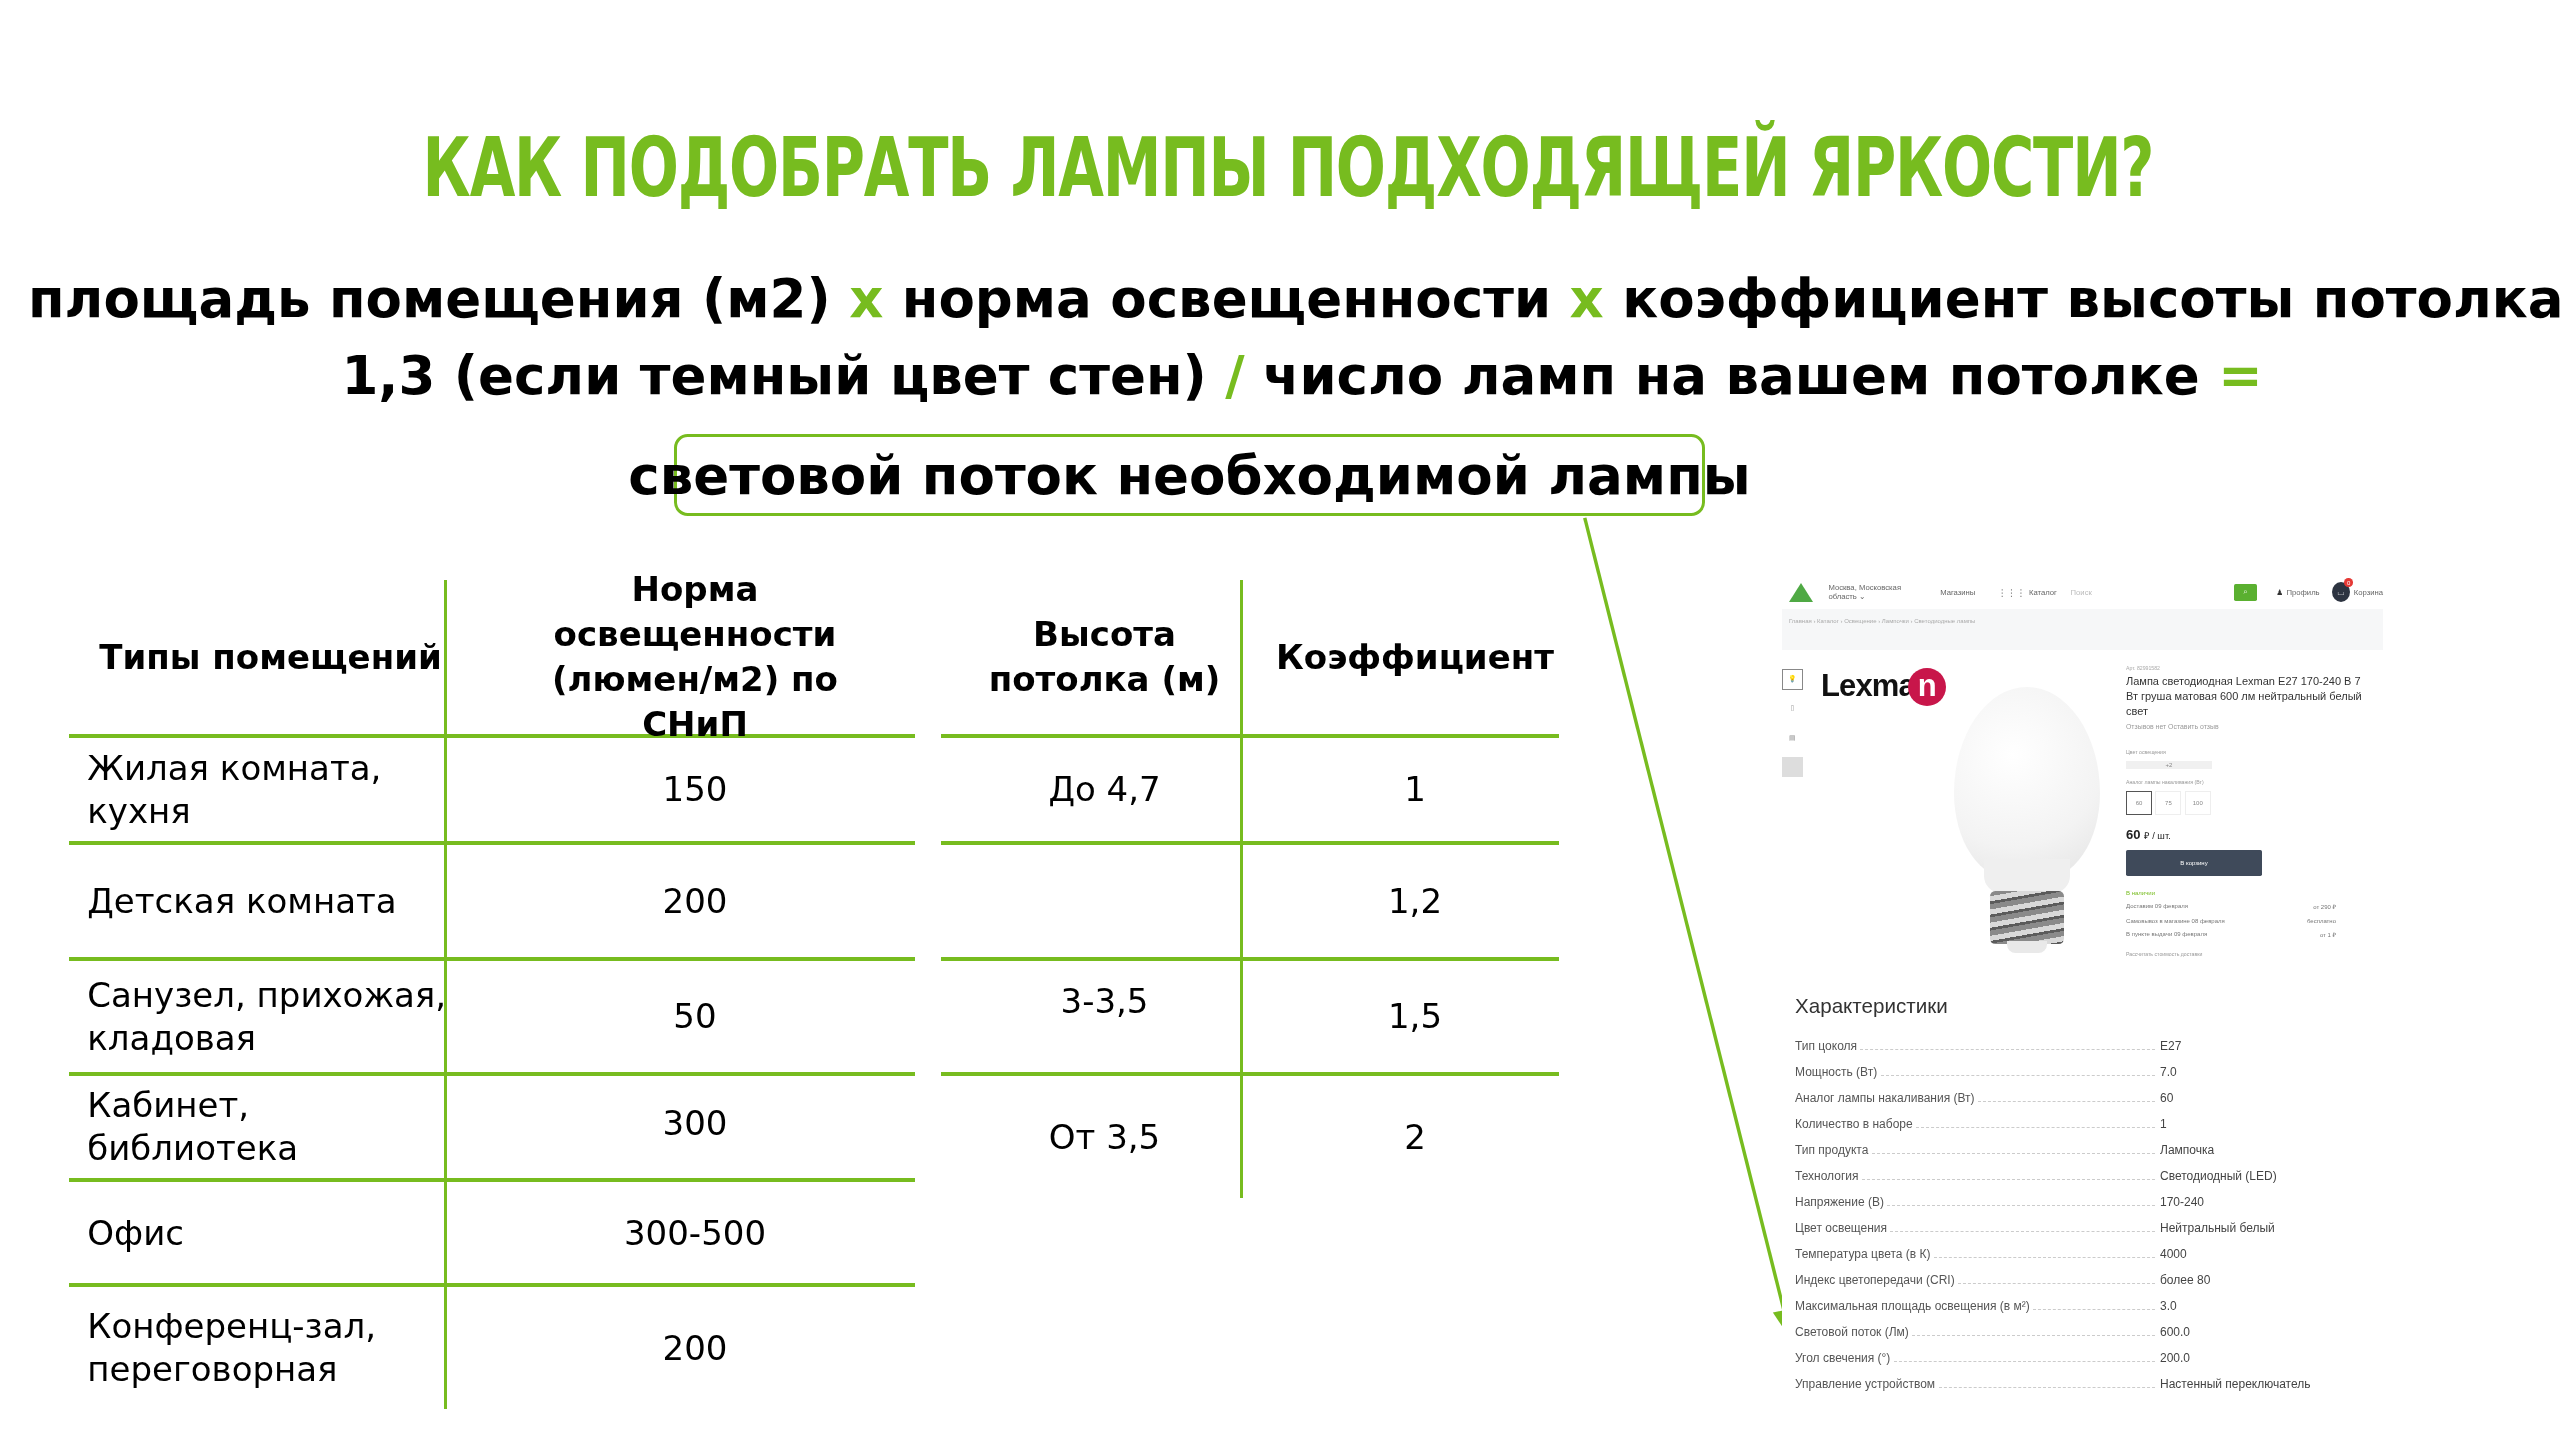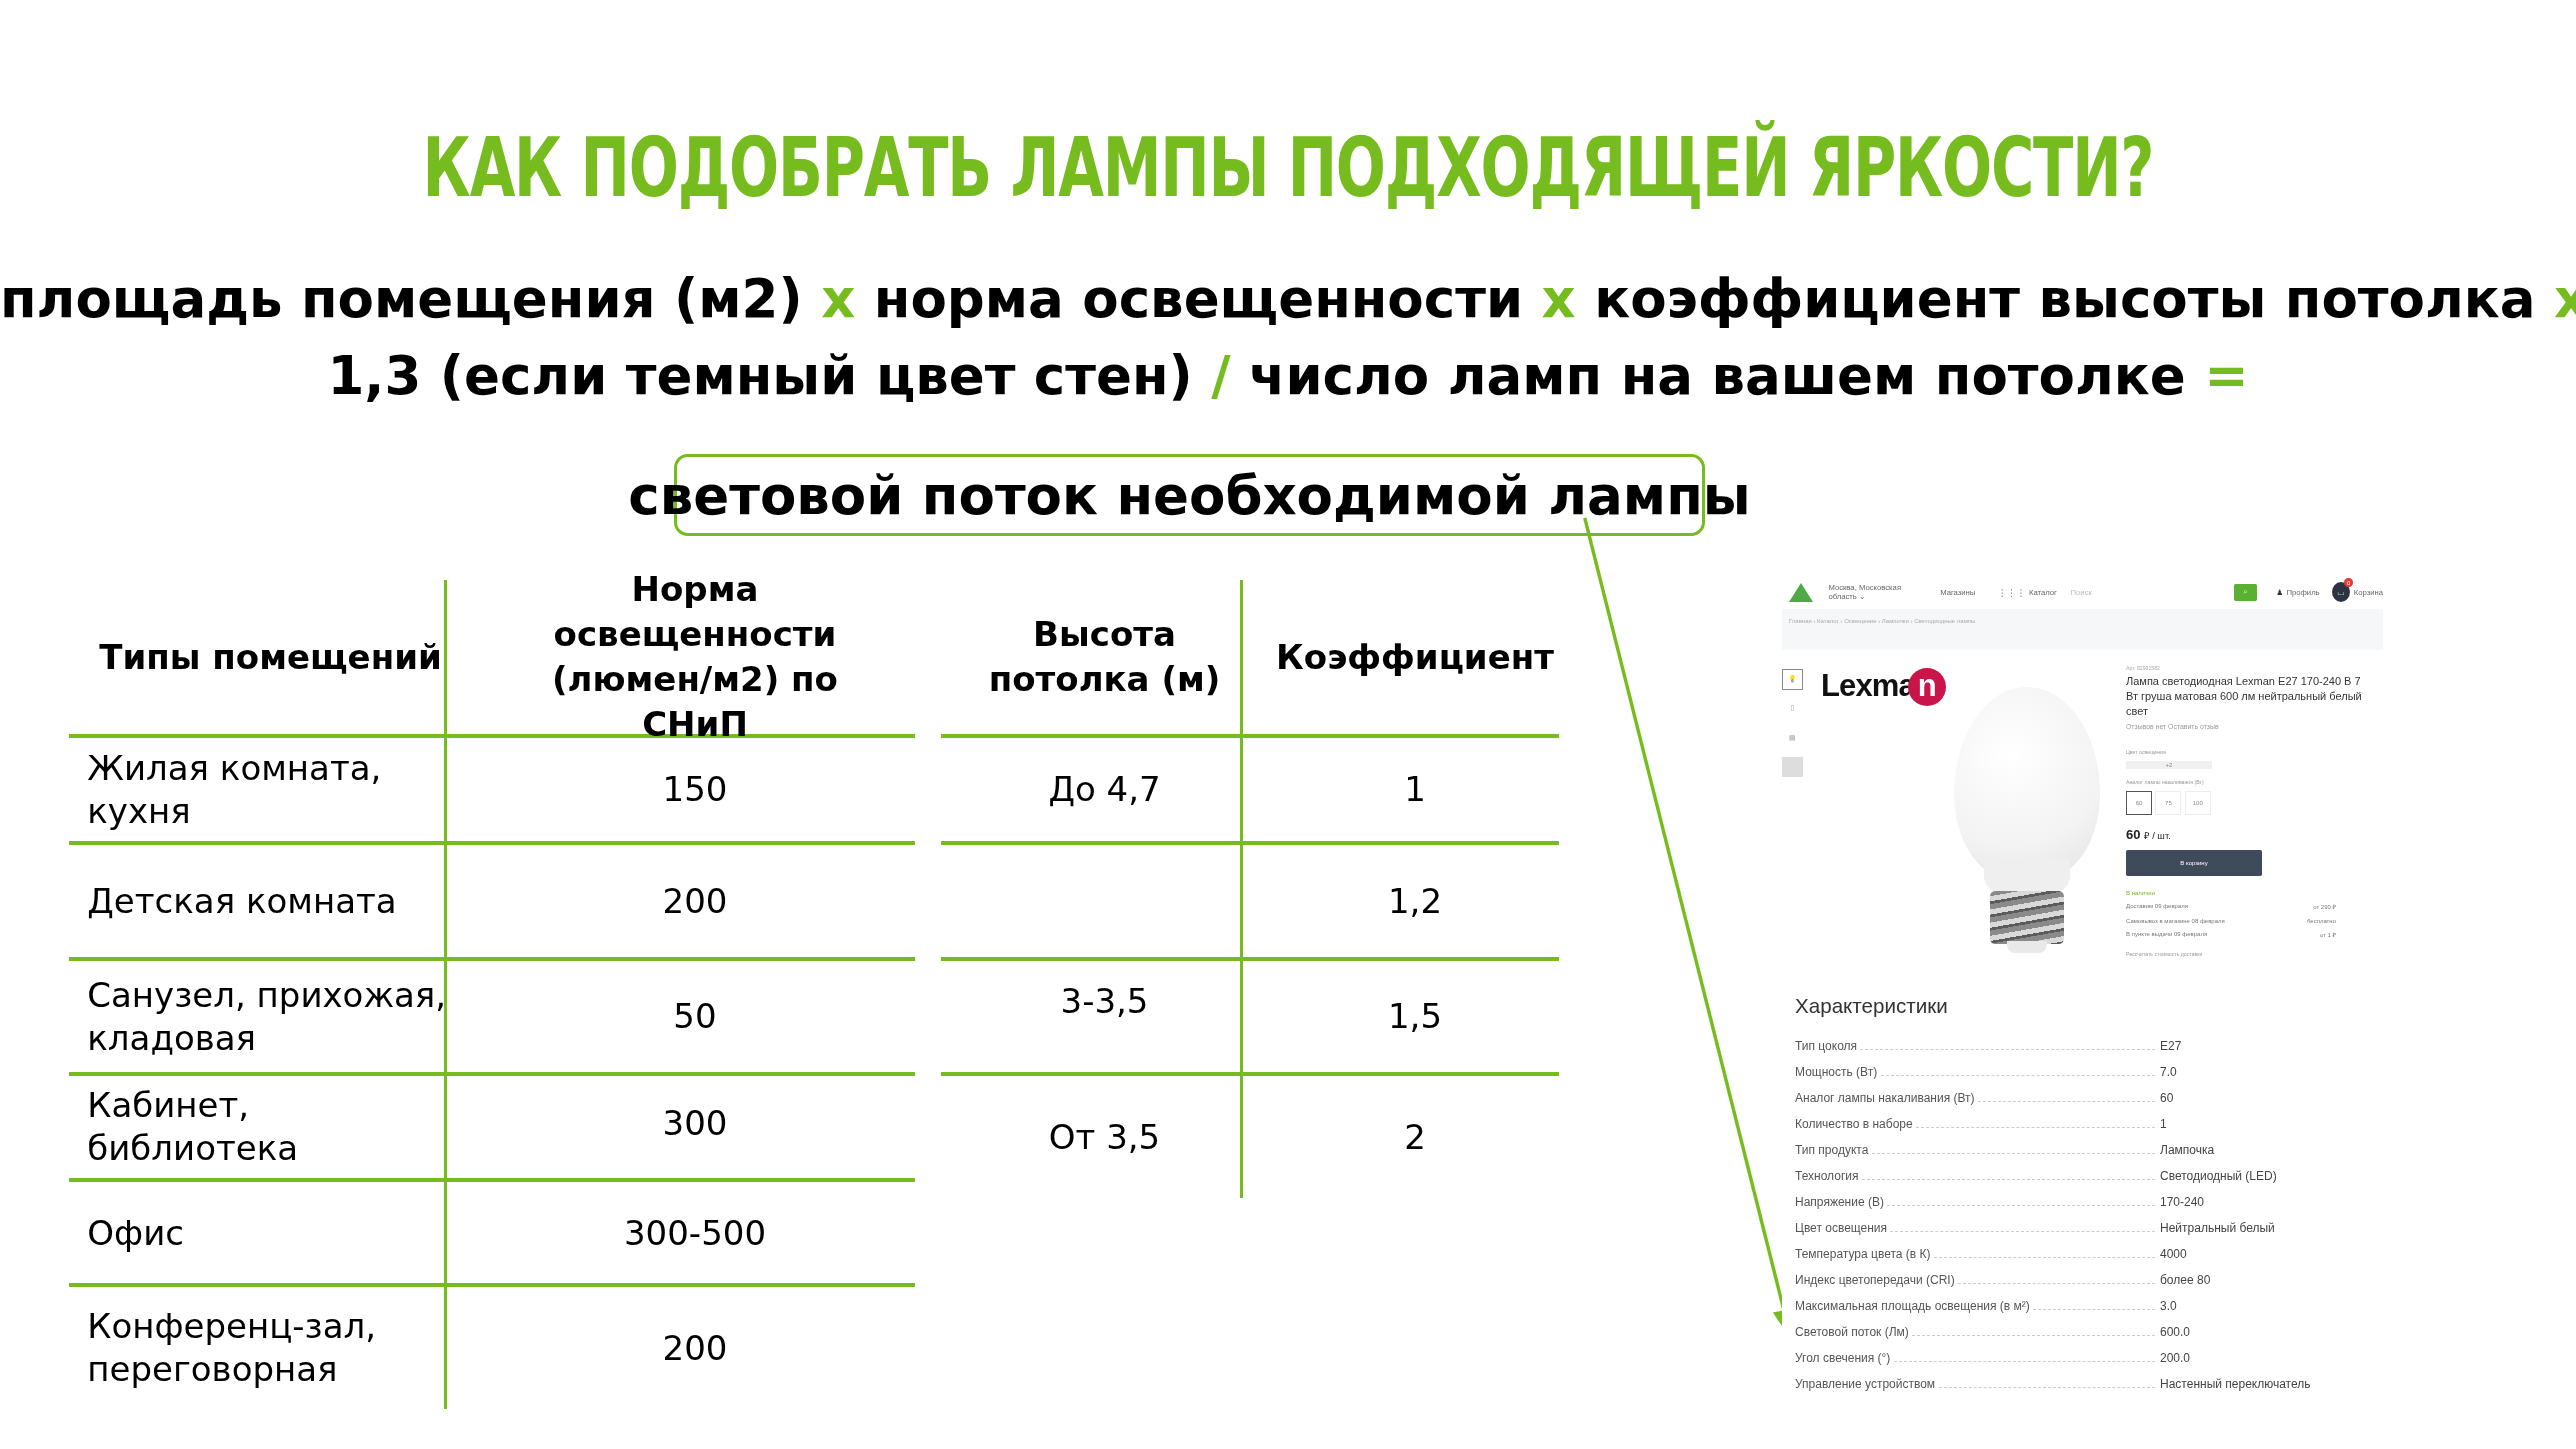--- a/index.html
+++ b/index.html
@@ -10,29 +10,30 @@
     position: absolute; left: 0; top: 120px; width: 2576px; text-align: center;
     font-family: "DejaVu Sans", sans-serif; font-weight: bold; font-size: 82px;
     color: #77bc1f; letter-spacing: -1.7px;
     transform: scaleX(0.72); transform-origin: 50% 0;
     white-space: nowrap;
   }
   .formula-line {
     position: absolute; left: 0; width: 2576px; text-align: center;
     font-family: "DejaVu Sans", sans-serif; font-weight: bold; font-size: 53px;
     white-space: nowrap;
+    padding-left: 28px;
   }
   .formula-line .op { color: #77bc1f; }
   .line1 { top: 268px; }
   .line2 { top: 345px; }
   .result-box {
     position: absolute; left: 674px; top: 434px; width: 1031px; height: 82px;
     border: 3.4px solid #77bc1f; border-radius: 13.7px;
     display: flex; align-items: center; justify-content: center;
-    font-weight: bold; font-size: 53px; white-space: nowrap; margin-top: 20px;
+    font-weight: bold; font-size: 53px; white-space: nowrap;
   }
 
   
   .tbl { position: absolute; }
   .tbl .vline { position: absolute; width: 3.4px; background: #77bc1f; }
   .tbl .hline { position: absolute; height: 4.3px; background: #77bc1f; }
   .cell { position: absolute; display: flex; align-items: center; font-size: 34px; line-height: 43px; margin-left: 14px; }
   .cell.center { justify-content: center; text-align: center; }
   .cell.head { font-weight: bold; font-size: 34px; line-height: 45px; }
 

